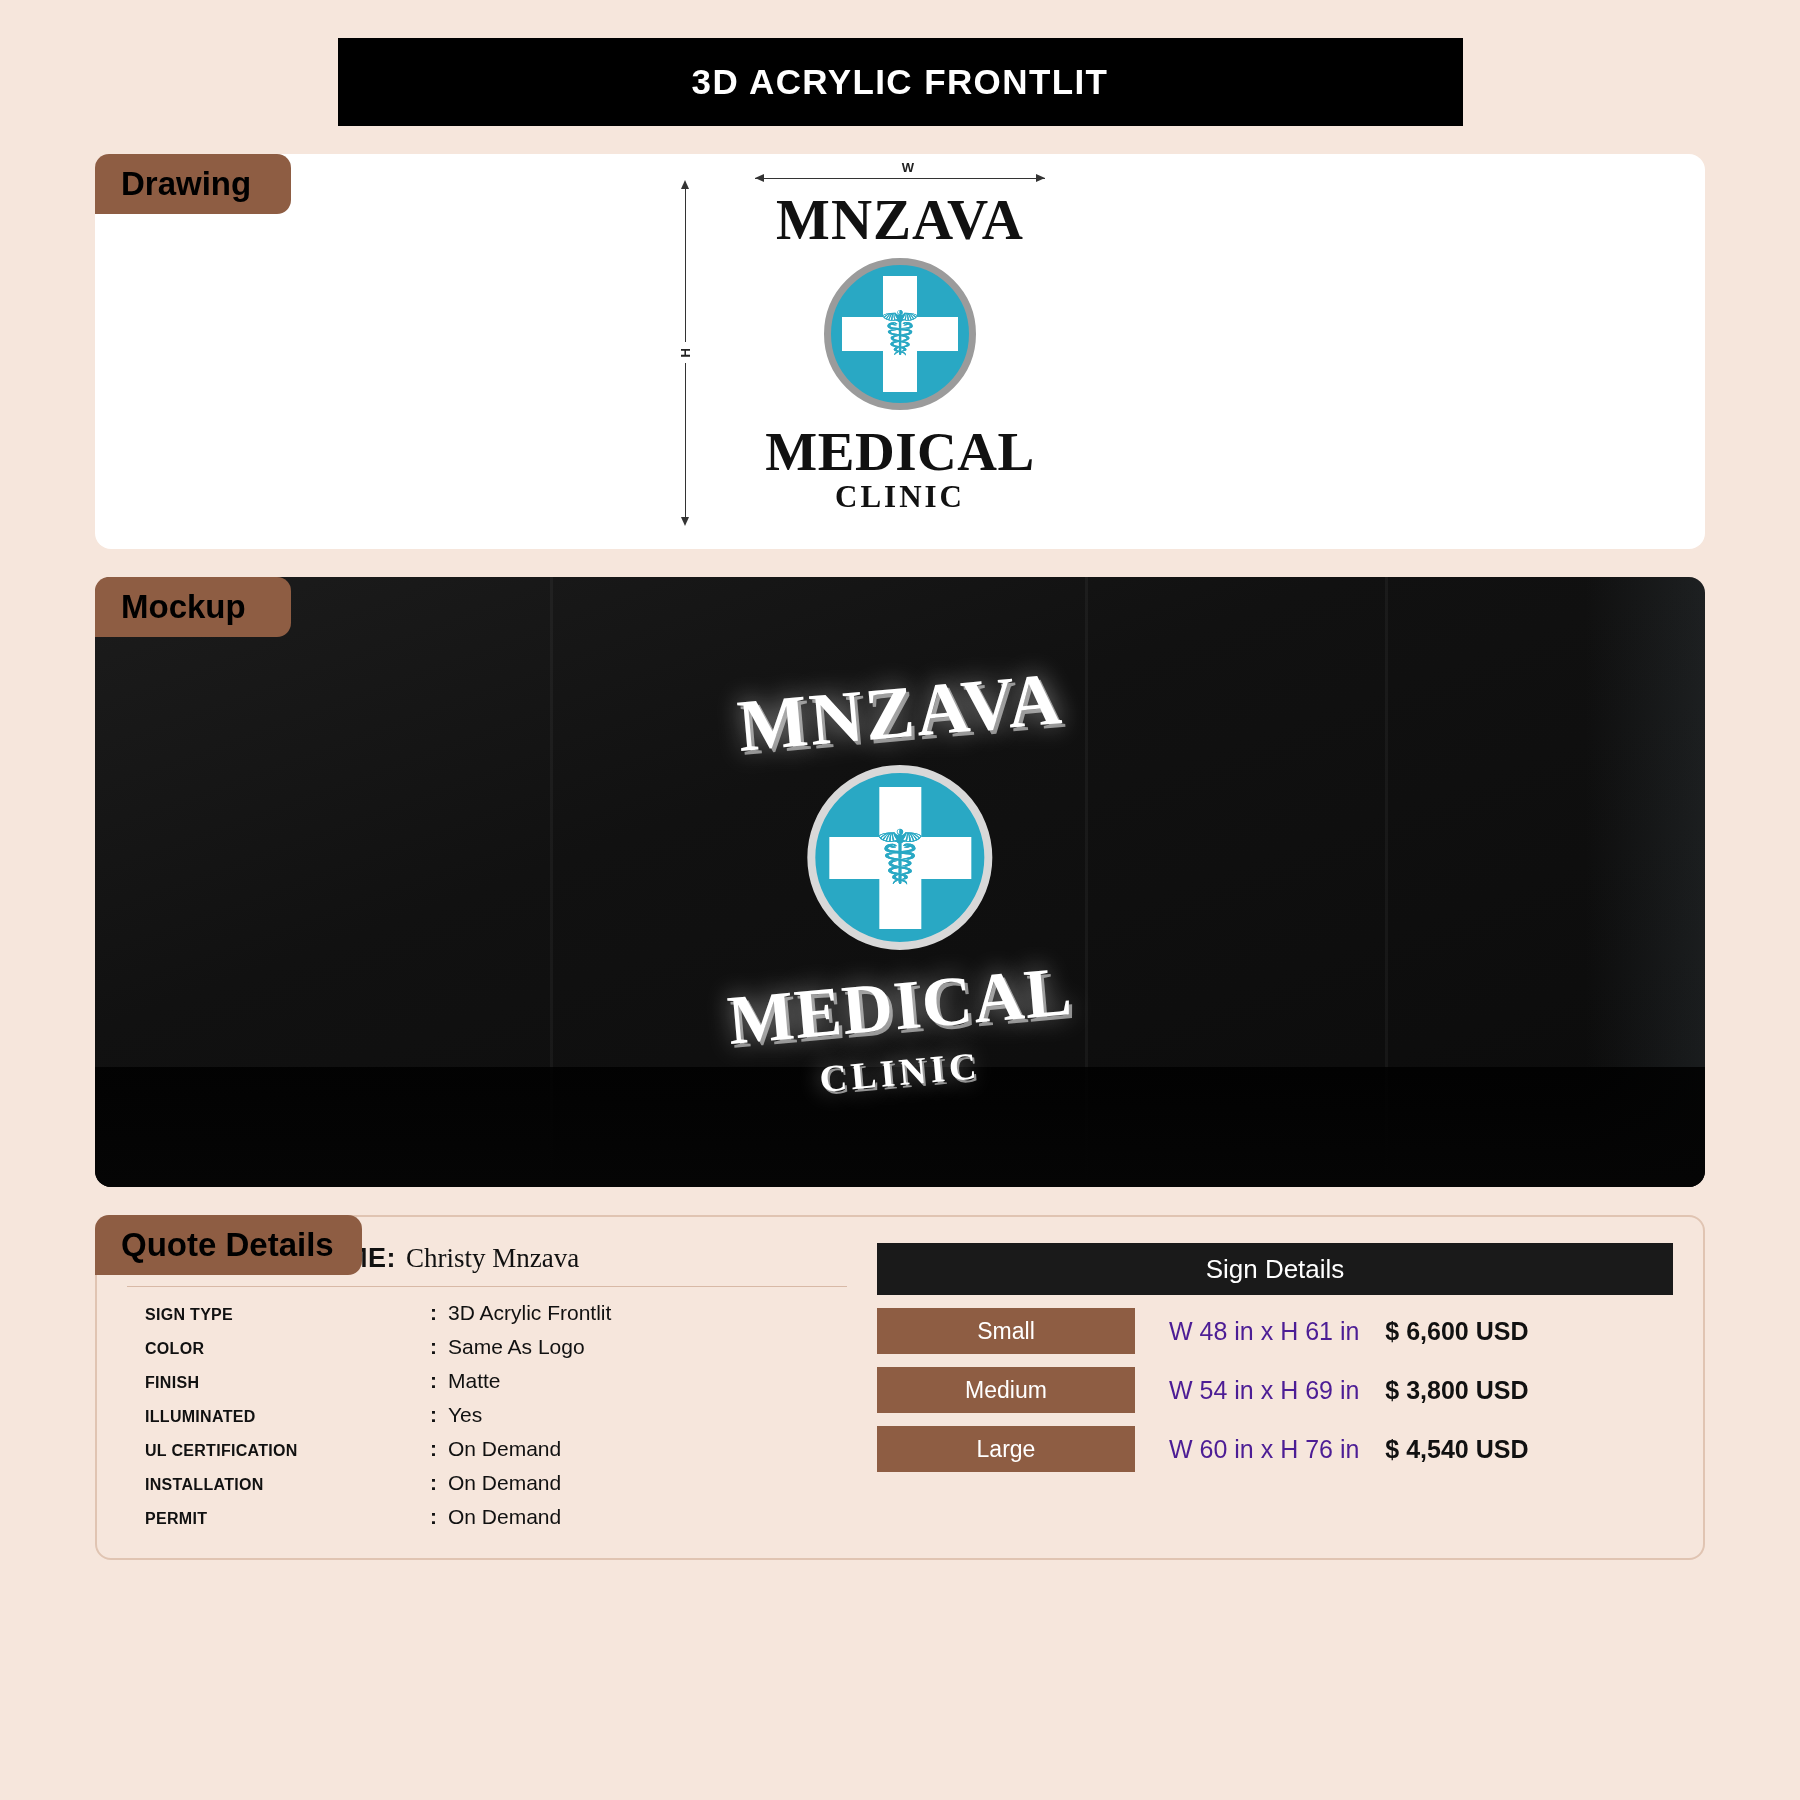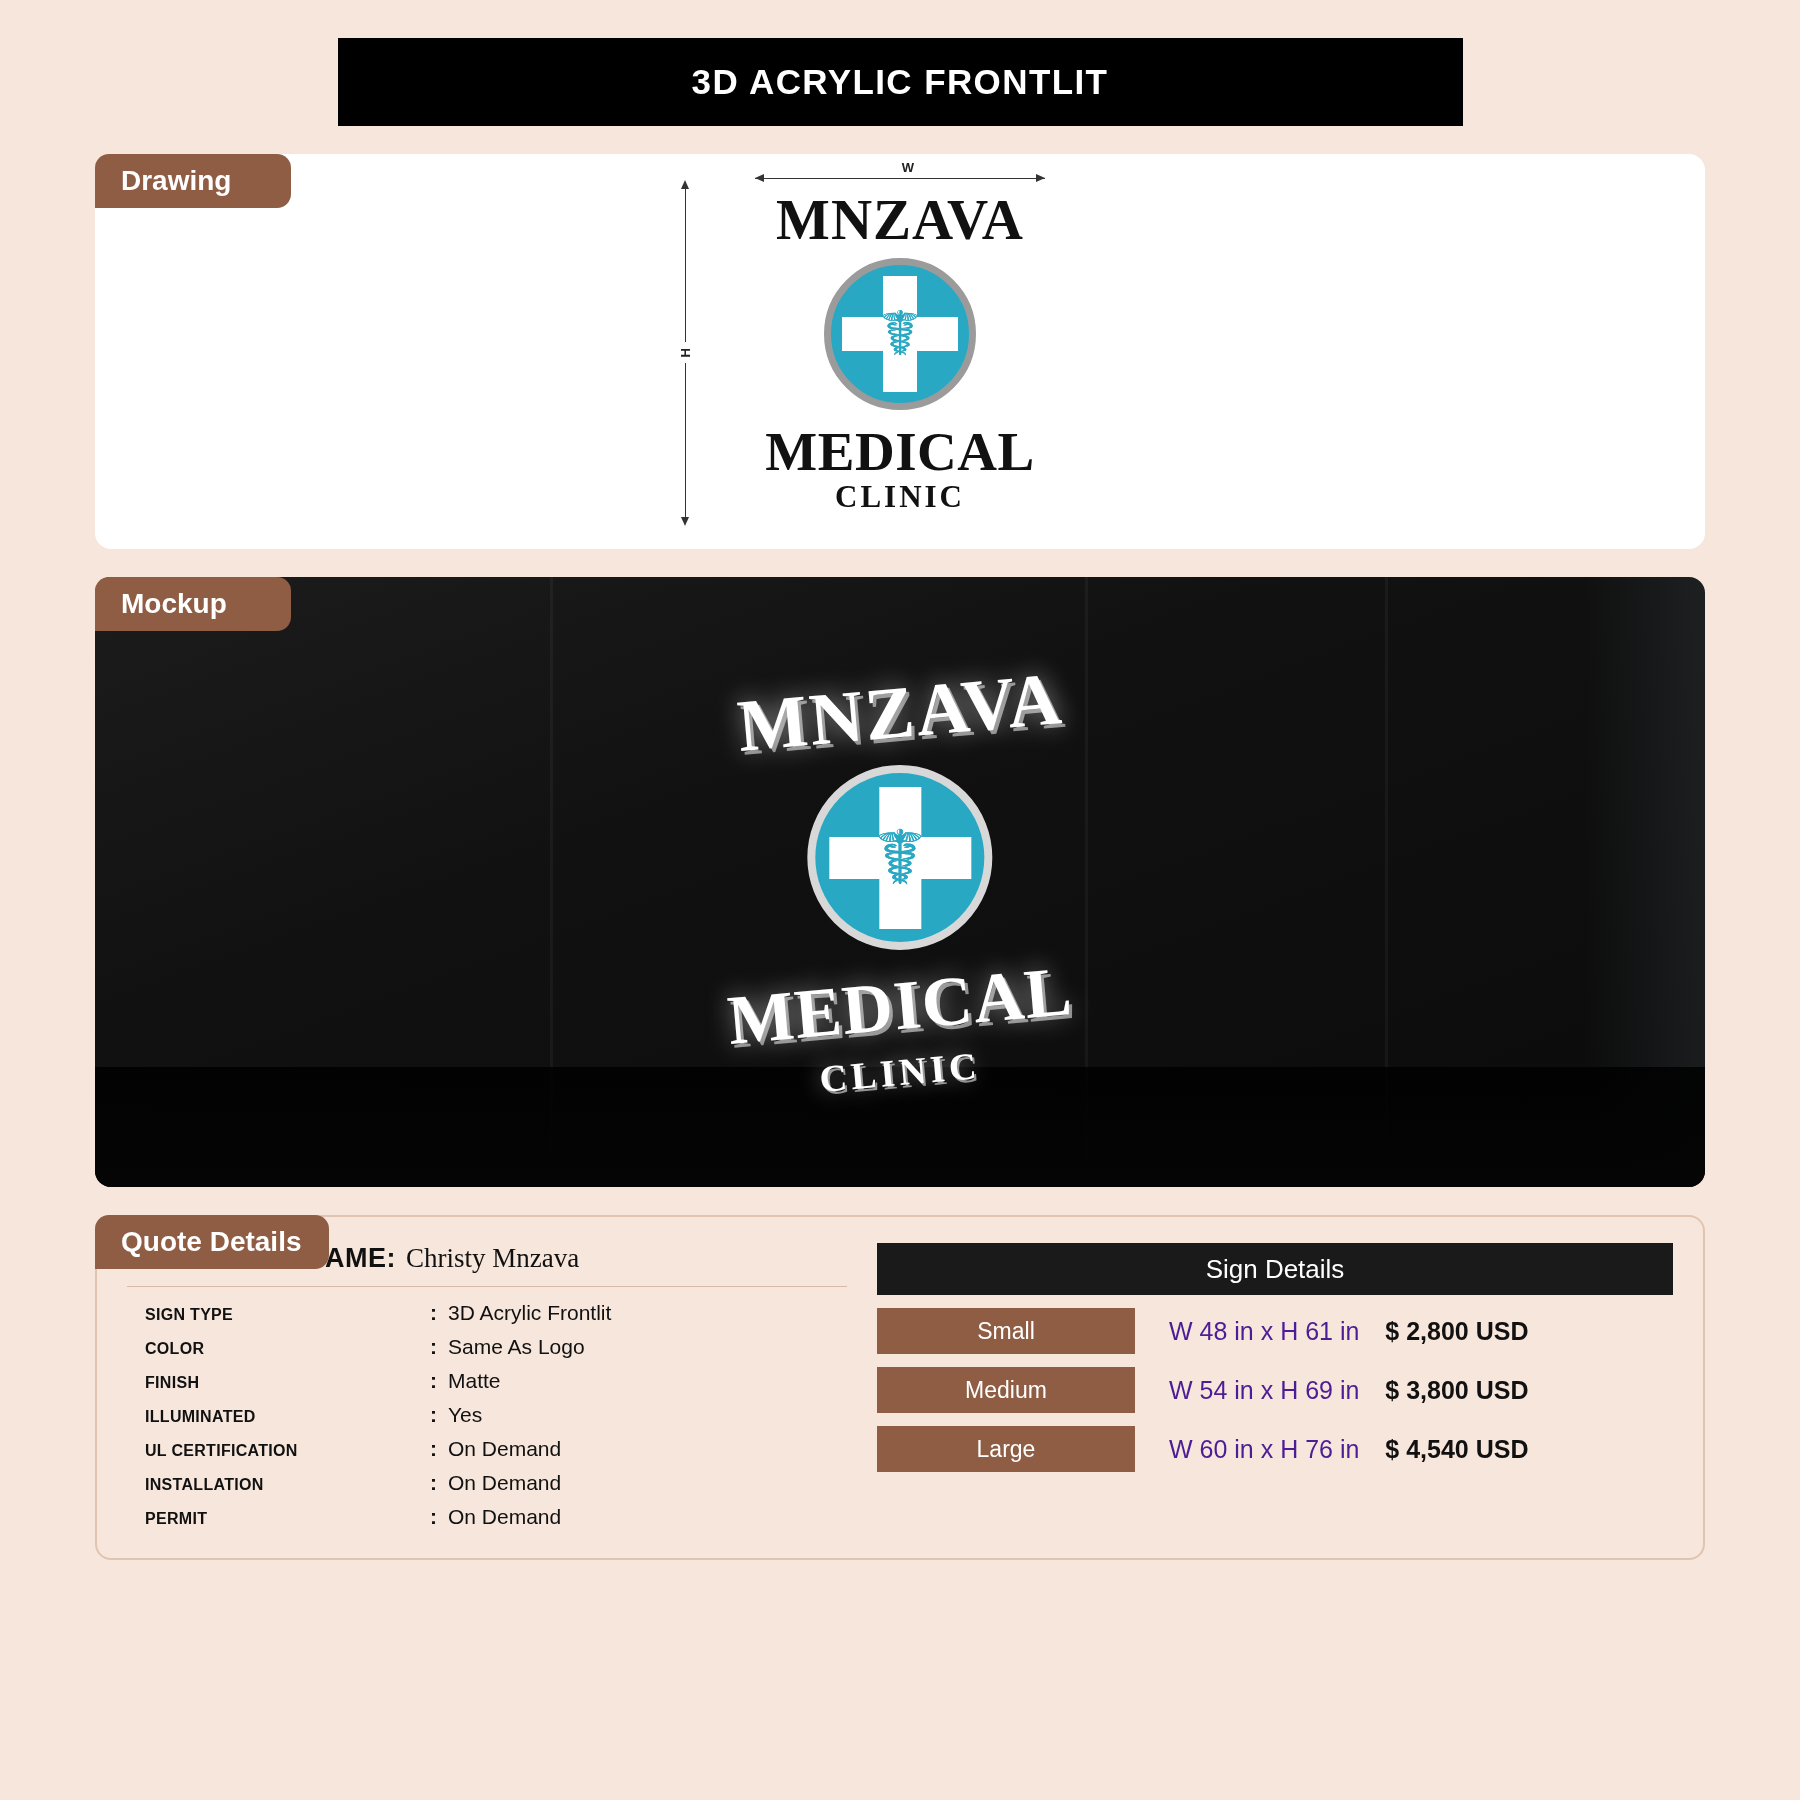--- a/index.html
+++ b/index.html
@@ -24,22 +24,22 @@
   }
 
   
   .section {
     position: relative;
     margin-top: 28px;
     border-radius: 16px;
   }
   .tab {
     position: absolute; top: 0; left: 0;
-    background: #8e5d43; color: #ffffff;
-    font-size: 28px; font-weight: bold;
+    background: #8e5d43; color: #000000;
+    font-size: 33px; font-weight: bold;
     padding: 11px 28px 11px 26px;
     border-radius: 14px 14px 14px 0;
     z-index: 5;
     min-width: 212px;
   }
   .tab.small { min-width: 196px; }
   .tab.quote { min-width: 212px; }
 
   
   .drawing-panel {
@@ -314,21 +314,21 @@
           </div>
         </div>
       </div>
 
       <div class="quote-right">
         <div class="sd-header">Sign Details</div>
 
         <div class="sd-row">
           <div class="sd-size">Small</div>
           <div class="sd-dims">W 48 in x H 61 in</div>
-          <div class="sd-price">$ 2,800 USD</div>
+          <div class="sd-price">$ 6,600 USD</div>
         </div>
         <div class="sd-row">
           <div class="sd-size">Medium</div>
           <div class="sd-dims">W 54 in x H 69 in</div>
           <div class="sd-price">$ 3,800 USD</div>
         </div>
         <div class="sd-row">
           <div class="sd-size">Large</div>
           <div class="sd-dims">W 60 in x H 76 in</div>
           <div class="sd-price">$ 4,540 USD</div>

